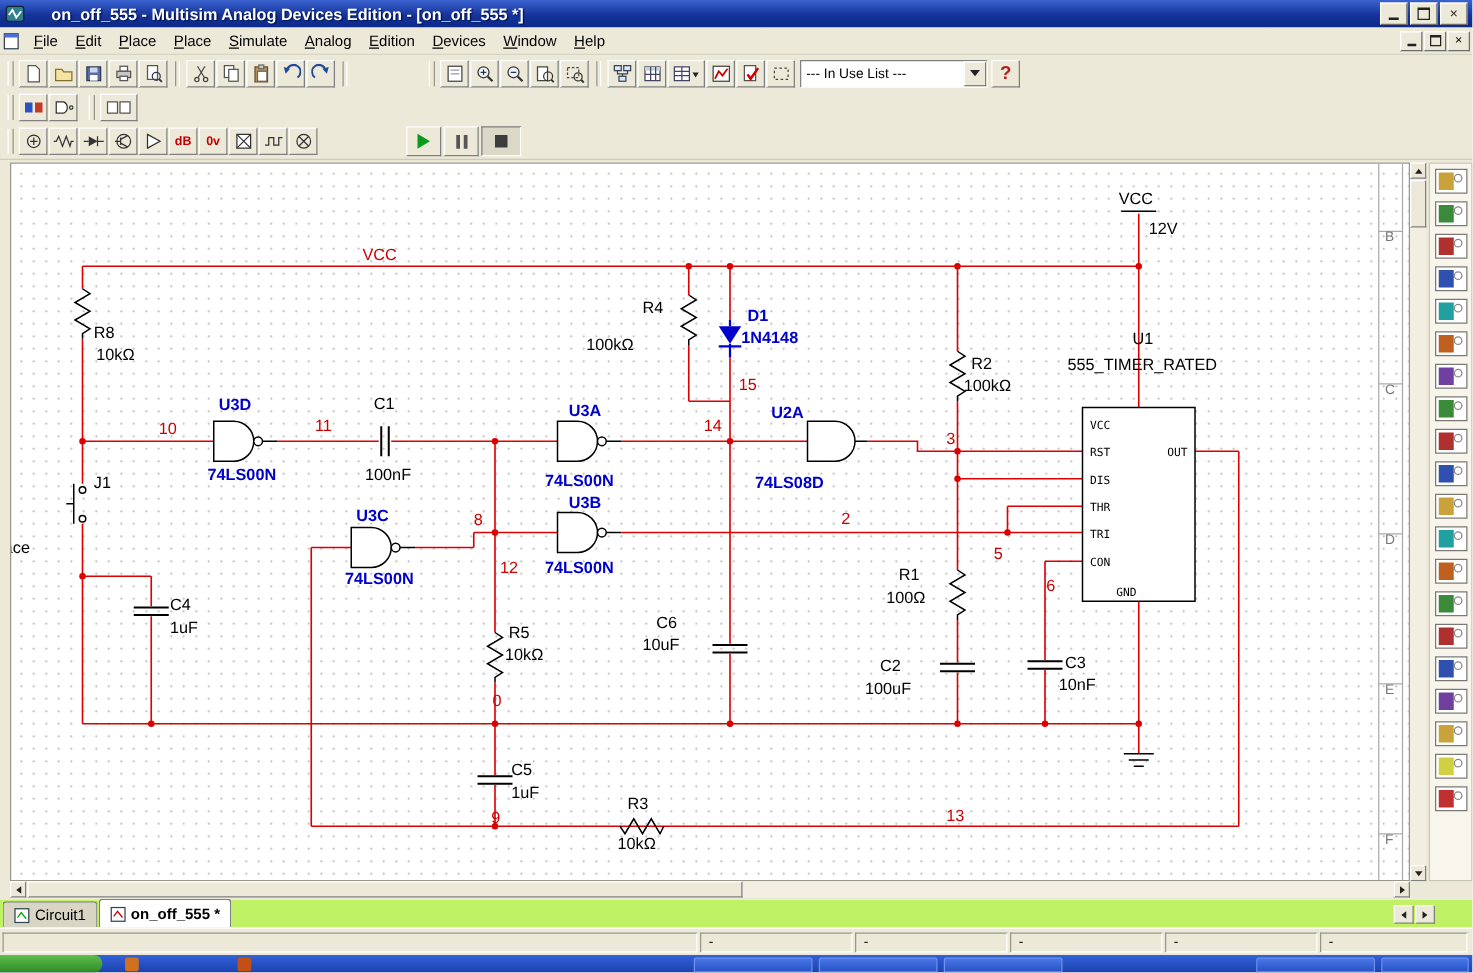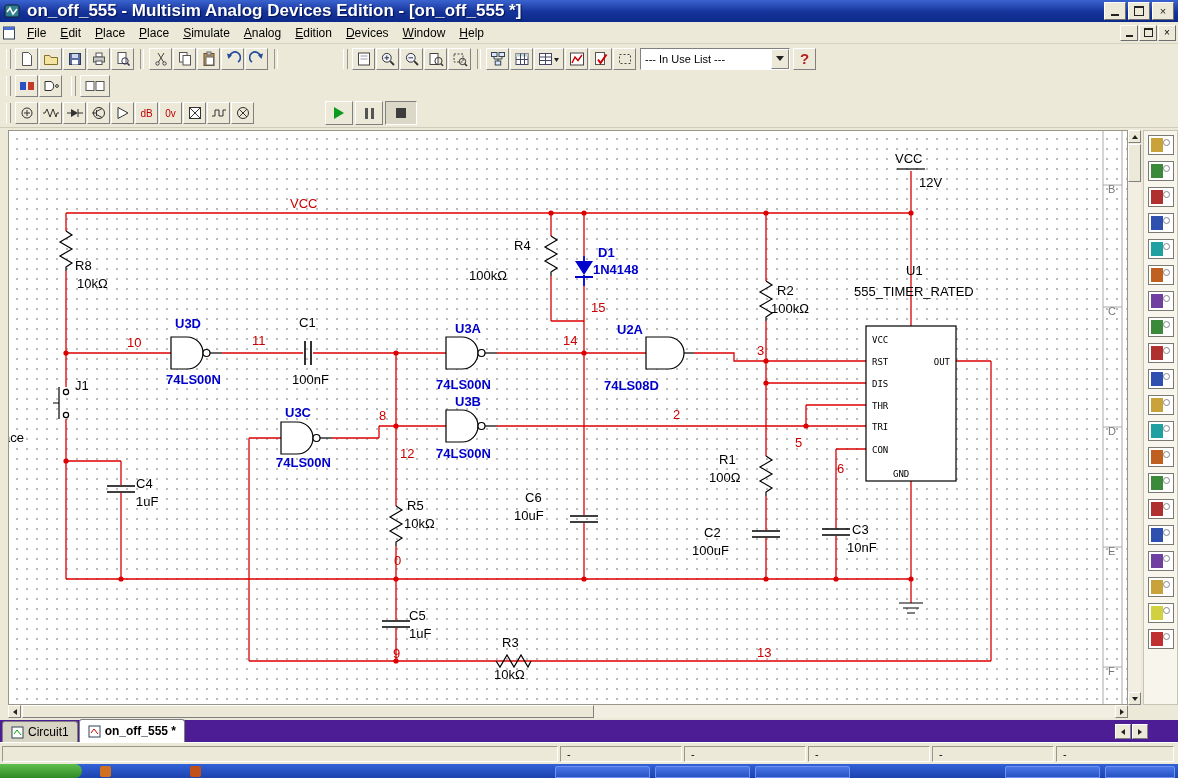--- a/index.html
+++ b/index.html
@@ -3,21 +3,21 @@
 <meta charset="utf-8">
 <style>
   html,body{margin:0;padding:0;}
   body{width:1178px;height:778px;overflow:hidden;position:relative;background:#ece9d8;
        font-family:"Liberation Sans",sans-serif;font-size:12px;color:#000;}
   .abs{position:absolute;}
   
   .titlebar{left:0;top:0;width:1178px;height:22px;
     background:linear-gradient(180deg,#3a63cf 0%,#16339a 55%,#0c2a8a 100%);
     display:flex;align-items:center;padding:0 4px;box-sizing:border-box;color:#fff;}
-  .titlebar .title{font-weight:bold;font-size:17px;margin-left:7px;white-space:nowrap;flex:1;
+  .titlebar .title{font-weight:bold;font-size:13px;margin-left:21px;white-space:nowrap;flex:1;
     text-shadow:1px 1px 1px #00114d;}
   .winbtn{width:20px;height:16px;margin-left:2px;background:#ece9d8;
     border:1px solid;border-color:#fff #6d6d6d #6d6d6d #fff;display:flex;align-items:center;justify-content:center;
     font-size:11px;line-height:1;color:#222;}
   .glyph-min{width:8px;height:2px;background:#222;margin-top:8px;}
   .glyph-max{width:8px;height:7px;border:1px solid #222;border-top-width:2px;}
   .menubar{left:0;top:22px;width:1178px;height:22px;background:#ece9d8;border-bottom:1px solid #d8d4c4;
     display:flex;align-items:center;padding:0 2px;box-sizing:border-box;}
   .menu-item{display:inline-block;padding:14px 7px;cursor:default;}
   .menu-item::first-letter{text-decoration:underline;}
@@ -40,21 +40,21 @@
   .combo{height:20px;width:148px;background:#fff;border:1px solid;border-color:#808080 #fff #fff #808080;
     display:flex;align-items:center;margin:0 3px;}
   .combo .txt{flex:1;padding:0 4px;white-space:nowrap;overflow:hidden;font-size:11px;}
   .combo .drop{width:16px;height:18px;background:#ece9d8;border:1px solid;border-color:#fff #808080 #808080 #fff;
     display:flex;align-items:center;justify-content:center;}
   .tri-d{width:0;height:0;border-left:4px solid transparent;border-right:4px solid transparent;border-top:5px solid #222;}
   .tri-u{width:0;height:0;border-left:4px solid transparent;border-right:4px solid transparent;border-bottom:5px solid #222;}
   .tri-l{width:0;height:0;border-top:4px solid transparent;border-bottom:4px solid transparent;border-right:5px solid #222;}
   .tri-r{width:0;height:0;border-top:4px solid transparent;border-bottom:4px solid transparent;border-left:5px solid #222;}
   .helpq{font-weight:bold;font-size:15px;color:#b22222;}
-  .redico{color:#c00000;font-weight:normal;font-size:10px;}
+  .redico{color:#c00000;font-weight:bold;font-size:10px;}
   .simpanel{display:flex;align-items:center;margin-left:70px;}
   .simbtn{width:26px;height:22px;background:#ece9d8;border:1px solid;border-color:#fff #808080 #808080 #fff;
     display:flex;align-items:center;justify-content:center;margin-right:2px;}
   .play-shape{width:0;height:0;border-left:10px solid #0c9a1e;border-top:6px solid transparent;border-bottom:6px solid transparent;}
   .pause-shape{display:flex;gap:3px;}
   .pause-shape div{width:3px;height:11px;background:#555;}
   .stop-shape{width:10px;height:10px;background:#3c3c3c;}
   .simbtn.pressed{border-color:#808080 #fff #fff #808080;background:#dcd8c8;width:30px;}
   
   .workspace{left:0;top:128px;width:1178px;height:592px;background:#ece9d8;}
@@ -73,21 +73,21 @@
   .sbtn .tri-l,.sbtn .tri-r{border-top-width:3px;border-bottom-width:3px;border-right-width:4px;border-left-width:4px;}
   .sbtn .tri-l{border-left:none;}
   .sbtn .tri-r{border-right:none;}
   .thumb{position:absolute;background:#ece9d8;border:1px solid;border-color:#fff #808080 #808080 #fff;box-sizing:border-box;}
   .instpanel{left:1143px;top:2px;width:35px;height:575px;background:#f7f5ec;border:1px solid #c9c5b5;box-sizing:border-box;
     display:flex;flex-direction:column;align-items:center;padding-top:4px;}
   .inst{width:26px;height:20px;background:#fff;border:1px solid #7a7a72;box-sizing:border-box;margin-bottom:6px;position:relative;}
   .inst::before{content:"";position:absolute;left:2px;top:2px;right:10px;bottom:2px;background:var(--c,#3a8a3a);}
   .inst::after{content:"";position:absolute;right:3px;top:3px;width:5px;height:5px;border:1px solid #888;border-radius:50%;}
   
-  .tabrow{left:0;top:720px;width:1178px;height:22px;background:#4c1d95;display:flex;align-items:flex-end;padding-left:2px;box-sizing:border-box;}
+  .tabrow{left:0;top:720px;width:1178px;height:22px;background:#bef264;display:flex;align-items:flex-end;padding-left:2px;box-sizing:border-box;}
   .tab{height:20px;display:flex;align-items:center;gap:4px;padding:0 8px;border:1px solid #808080;border-bottom:none;
     border-radius:3px 3px 0 0;background:#d9d5c5;margin-right:1px;font-size:12px;}
   .tab.active{background:#fff;font-weight:bold;height:22px;align-items:center;}
   .tabnav{margin-left:auto;display:flex;margin-right:30px;margin-bottom:3px;}
   .tabnav .sbtn{position:static;width:16px;height:15px;margin-left:1px;}
   .statusrow{left:0;top:742px;width:1178px;height:22px;background:#ece9d8;border-top:1px solid #fff;
     display:flex;align-items:center;box-sizing:border-box;padding:2px;}
   .pane{height:16px;border:1px solid;border-color:#9a968a #fff #fff #9a968a;margin-right:2px;
     display:flex;align-items:center;padding:0 6px;box-sizing:border-box;font-size:11px;}
   .taskbar{left:0;top:764px;width:1178px;height:14px;background:linear-gradient(180deg,#3261d8,#1c43ae);}

